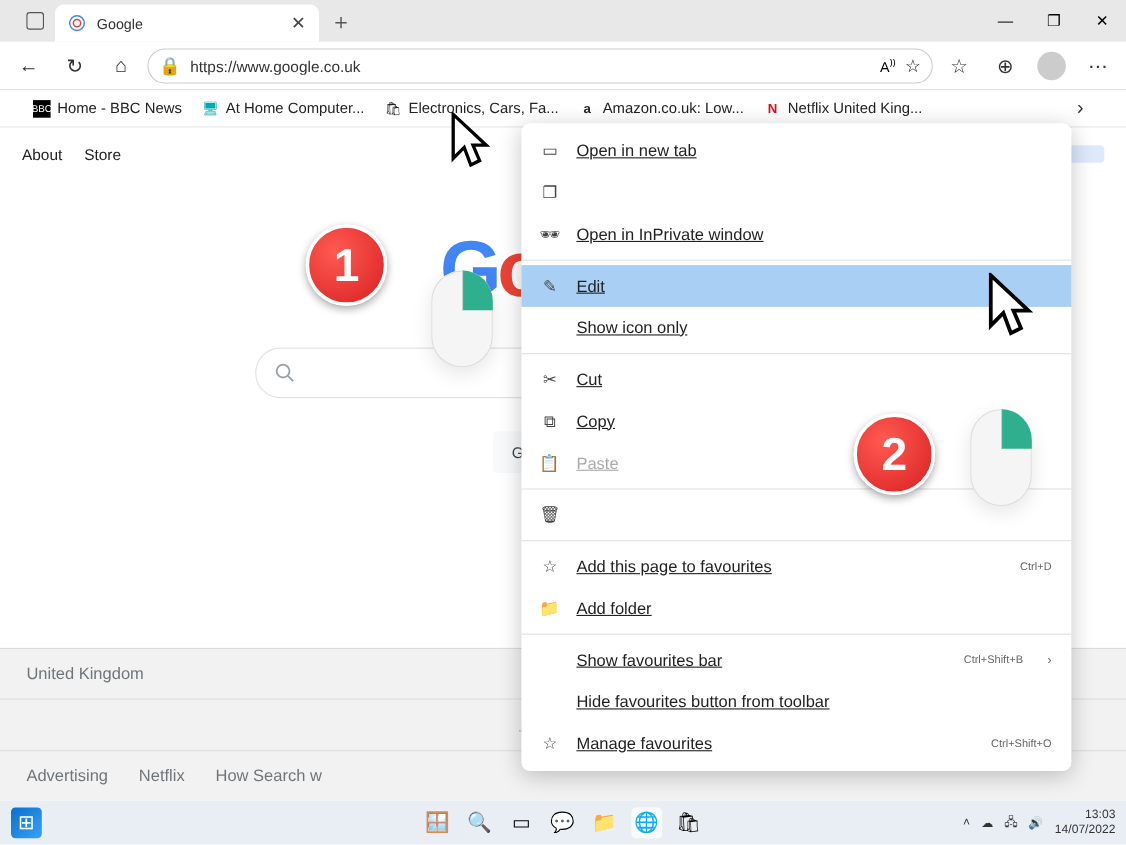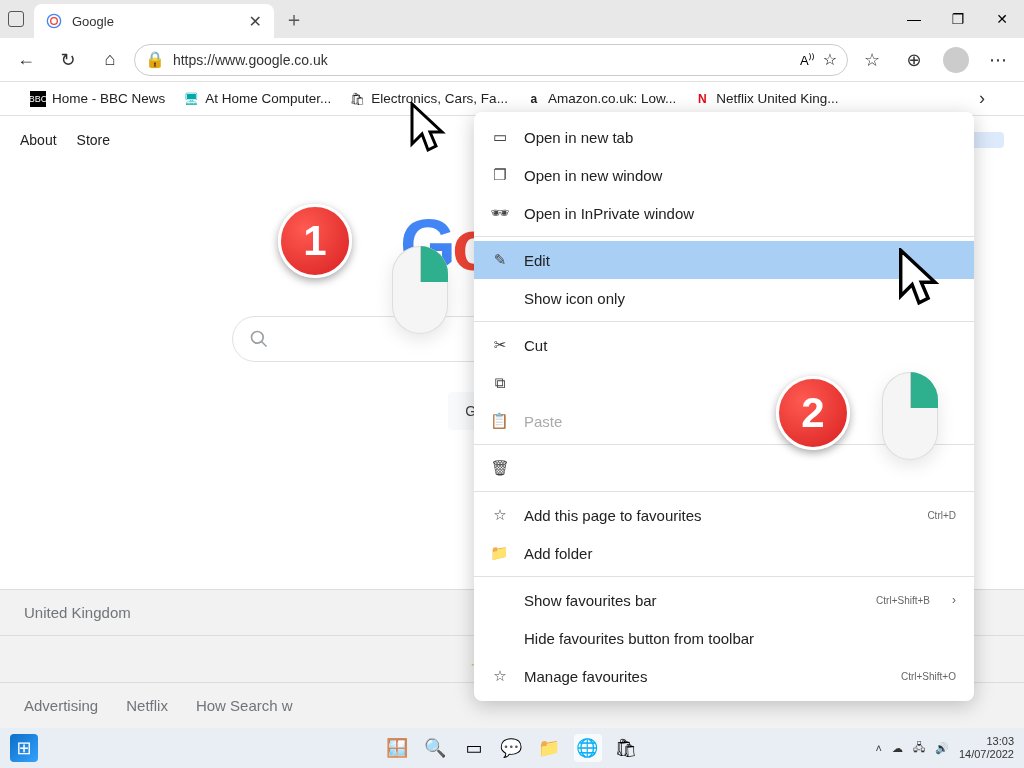--- a/index.html
+++ b/index.html
@@ -1,19 +1,19 @@
 <!DOCTYPE html>
 <html><head>
 <meta charset="utf-8">
 <style>
 * { margin: 0; padding: 0; box-sizing: border-box; font-family: "Segoe UI", Arial, sans-serif; }
 body { width: 1024px; height: 768px; background: #fff; overflow: hidden; position: relative; }
 
 
-.titlebar { height: 38px; background: #e8e8e8; display: flex; align-items: center; padding-left: 8px; }
+.titlebar { height: 38px; background: #e8e8e8; display: flex; align-items: center; padding-left: 24px; }
 .titlebar-left { display: flex; align-items: center; gap: 6px; }
 .tab-icon { width: 16px; height: 16px; border: 1.5px solid #555; border-radius: 3px; }
 .tab { background: #fff; height: 34px; margin-top: 4px; border-radius: 8px 8px 0 0; display: flex; align-items: center; padding: 0 12px; gap: 10px; min-width: 240px; margin-left: 10px; }
 .favicon { width: 16px; height: 16px; }
 .tab-title { font-size: 13px; color: #333; flex: 1; }
 .tab-close { font-size: 16px; color: #444; cursor: pointer; }
 .new-tab { margin-left: 10px; font-size: 20px; color: #555; cursor: pointer; }
 .wincontrols { margin-left: auto; display: flex; }
 .winbtn { width: 44px; height: 38px; display: flex; align-items: center; justify-content: center; font-size: 14px; }
 
@@ -45,21 +45,21 @@
 .gfooter { position: absolute; bottom: 40px; left: 0; right: 0; background: #f2f2f2; }
 .gfooter-row { padding: 14px 24px; font-size: 15px; color: #70757a; border-top: 1px solid #dadce0; display: flex; gap: 28px; }
 .gfooter-row.center { justify-content: center; }
 
 
 .ctxmenu { position: absolute; left: 474px; top: 112px; width: 500px; background: #fff; border-radius: 8px; box-shadow: 0 4px 20px rgba(0,0,0,0.22); padding: 6px 0; z-index: 50; }
 .ctxitem { display: flex; align-items: center; padding: 9px 18px 9px 16px; font-size: 15px; color: #222; cursor: pointer; gap: 14px; }
 .ctxitem.disabled { color: #aaa; }
 .ctxitem.highlight { background: #a9cff5; }
 .ctxicon { width: 20px; height: 20px; display: flex; align-items: center; justify-content: center; color: #444; }
-.ctxlabel { flex: 1; }
+.ctxlabel { flex: 1; text-decoration: underline; }
 .ctxshort { color: #666; font-size: 10px; }
 .ctxsep { height: 1px; background: #e0e0e0; margin: 4px 0; }
 .ctxarrow { font-size: 12px; color: #666; margin-left: 8px; }
 
 
 .callout { position: absolute; width: 74px; height: 74px; border-radius: 50%; background: radial-gradient(circle at 35% 32%, #ff5a52, #d82020); color: #fff; font-size: 42px; font-weight: bold; display: flex; align-items: center; justify-content: center; border: 3px solid #fff; box-shadow: 0 3px 8px rgba(0,0,0,.35); z-index: 60; }
 .mouse { position: absolute; width: 56px; height: 88px; border-radius: 28px; background: #f5f5f5; box-shadow: inset 0 0 0 1px #ddd, 0 6px 18px rgba(0,0,0,0.1); z-index: 60; }
 .mouse::before { content:""; position: absolute; top: 0; right: 0; width: 50%; height: 36px; background: #2eaf8e; border-radius: 0 28px 0 0; }
 .mouse::after { content:""; position: absolute; top:0; left:50%; width:1px; height:36px; background:#ccc; }
 .cursor-svg { position: absolute; z-index: 70; }
@@ -172,21 +172,20 @@
   </div>
 </div>
 
 <div class="ctxmenu">
   <div class="ctxitem">
       <span class="ctxicon">▭</span>
       <span class="ctxlabel">Open in new tab</span>
     </div>
   <div class="ctxitem">
       <span class="ctxicon">❐</span>
-      <span class="ctxlabel">Open in new window</span>
     </div>
   <div class="ctxitem">
       <span class="ctxicon">🕶</span>
       <span class="ctxlabel">Open in InPrivate window</span>
     </div>
   <div class="ctxsep"></div>
   <div class="ctxitem highlight">
       <span class="ctxicon">✎</span>
       <span class="ctxlabel">Edit</span>
     </div>
@@ -194,20 +193,21 @@
       <span class="ctxicon"></span>
       <span class="ctxlabel">Show icon only</span>
     </div>
   <div class="ctxsep"></div>
   <div class="ctxitem">
       <span class="ctxicon">✂</span>
       <span class="ctxlabel">Cut</span>
     </div>
   <div class="ctxitem">
       <span class="ctxicon">⧉</span>
+      <span class="ctxlabel">Copy</span>
     </div>
   <div class="ctxitem disabled">
       <span class="ctxicon">📋</span>
       <span class="ctxlabel">Paste</span>
     </div>
   <div class="ctxsep"></div>
   <div class="ctxitem">
       <span class="ctxicon">🗑</span>
     </div>
   <div class="ctxsep"></div>

